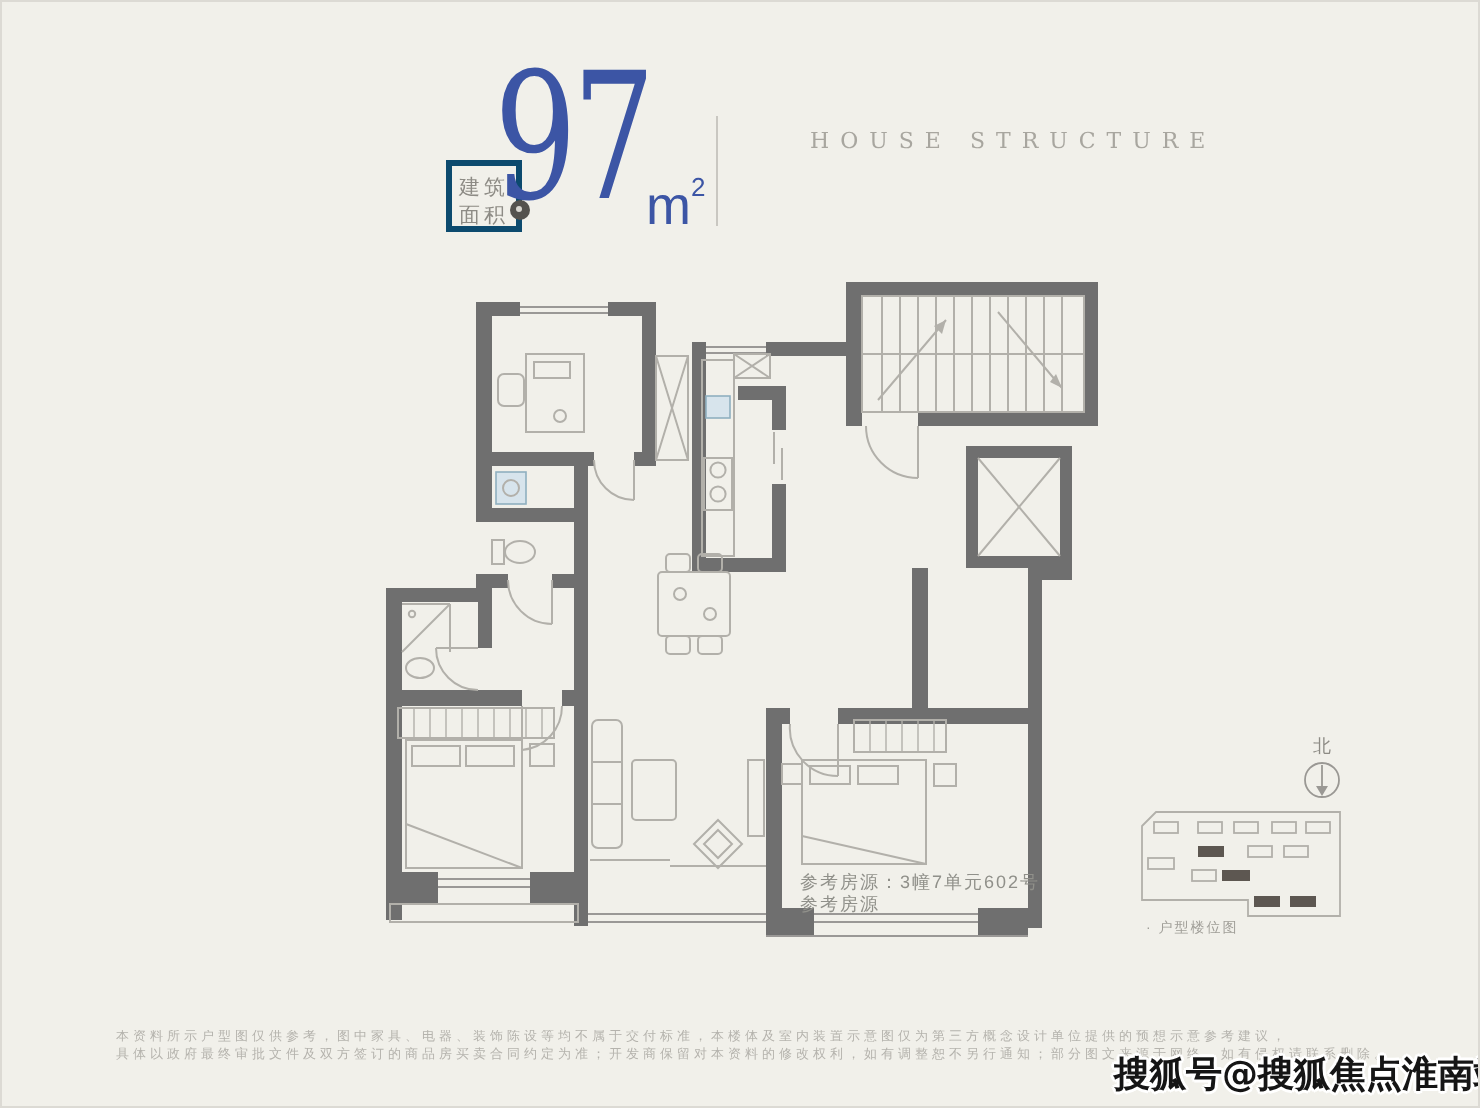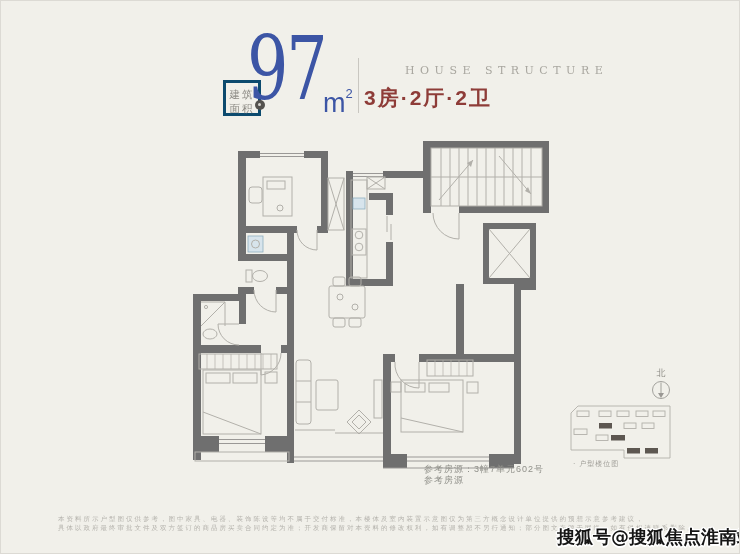--- a/index.html
+++ b/index.html
@@ -48,23 +48,22 @@
     font-weight:600;
   }
   
   #plan{left:128px; top:129px;}
   .w{fill:var(--wall); stroke:none;}
   .ln{fill:none; stroke:var(--line); stroke-width:1;}
   .win{fill:none; stroke:var(--winline); stroke-width:1;}
   .fx{fill:var(--fixblue); stroke:var(--fixblue-stroke); stroke-width:0.8;}
   .hatch{stroke:var(--line); stroke-width:0.7;}
   .plan-caption{
-    left:399px; top:463px; font-size:9px; line-height:11px; color:#90908a;
+    left:399px; top:435px; font-size:9px; line-height:11px; color:#90908a;
     letter-spacing:1px;
-    margin-left:24px;
   }
   
   #compass{left:648px; top:366px;}
   .compass-txt{font-size:9px; fill:var(--gray);}
   .compass-shape{stroke:#9a9894; fill:none; stroke-width:0.9;}
   #siteplan{left:568px; top:400px;}
   .site-outline{fill:none; stroke:var(--line); stroke-width:0.9;}
   .site-b{fill:none; stroke:var(--line); stroke-width:0.9;}
   .site-bf{fill:var(--site-fill); stroke:none;}
   .site-caption{left:572px; top:458px; font-size:7px; color:#a09e98; letter-spacing:1px;}
@@ -89,21 +88,20 @@
 
   <div class="abs badge">
     <div>建筑</div>
     <div>面积</div>
     <div class="badge-dot"></div>
   </div>
   <div class="abs big-num">97</div>
   <div class="abs unit"><span>m</span><sup>2</sup></div>
   <div class="abs hdr-divider"></div>
   <div class="abs hdr-en">HOUSE STRUCTURE</div>
-  <div class="abs hdr-cn">3房·2厅·2卫</div>
 
   <svg id="plan" class="abs" width="440" height="356" viewBox="0 0 440 356">
 
     <g>
       <rect class="w" x="109" y="21" width="8" height="103"></rect>
       <rect class="w" x="109" y="21" width="22" height="7"></rect>
       <rect class="w" x="175" y="21" width="24" height="7"></rect>
       <rect class="w" x="192" y="21" width="7" height="82"></rect>
       <rect class="w" x="117" y="96" width="51" height="7"></rect>
       <rect class="w" x="188" y="96" width="11" height="7"></rect>

